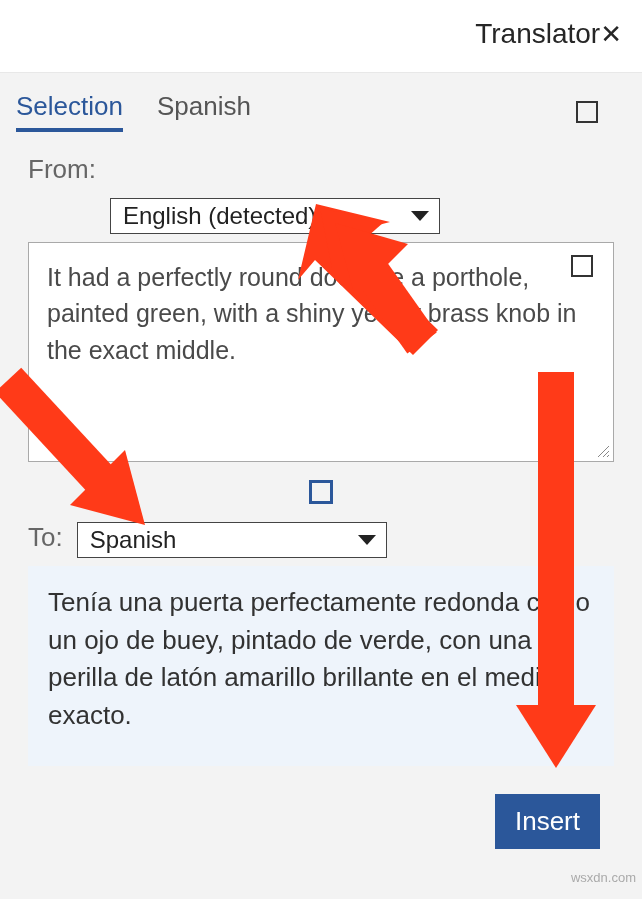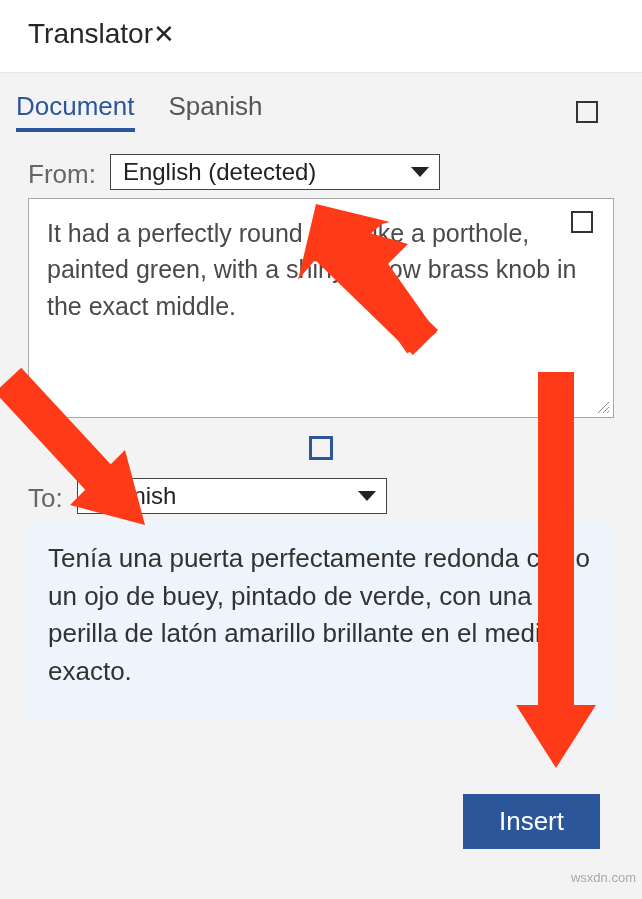--- a/index.html
+++ b/index.html
@@ -17,21 +17,21 @@
     }
     .panel {
       background: #f3f3f3;
       width: 100%;
       height: 100%;
       position: relative;
     }
     .header {
       background: #ffffff;
       display: flex;
-      justify-content: flex-start;
+      justify-content: flex-end;
       align-items: center;
       padding: 18px 20px 22px 28px;
       border-bottom: 1px solid #e8e8e8;
     }
     .header-title {
       font-size: 28px;
       font-weight: 400;
       color: #262626;
     }
     .close-icon {
@@ -65,21 +65,21 @@
       height: 22px;
       border: 2px solid #333;
       margin-left: auto;
       margin-right: 28px;
     }
     .content {
       padding: 14px 28px 0 28px;
     }
     .row {
       display: flex;
-      align-items: flex-end;
+      align-items: flex-start;
       gap: 14px;
       margin-bottom: 8px;
     }
     .label {
       font-size: 26px;
       color: #666;
     }
     .select {
       display: flex;
       align-items: center;
@@ -90,21 +90,21 @@
       font-size: 24px;
       color: #222;
       cursor: pointer;
     }
     .select .caret {
       border-left: 9px solid transparent;
       border-right: 9px solid transparent;
       border-top: 10px solid #222;
       margin-left: 10px;
     }
-    .select-from { width: 330px; }
+    .select-from { width: 330px; margin-top: 44px; }
     .select-to { width: 310px; }
     .source-box {
       background: #ffffff;
       border: 1px solid #a9a9a9;
       padding: 16px 18px;
       min-height: 220px;
       position: relative;
       font-size: 25px;
       color: #4a4a4a;
       line-height: 1.45;
@@ -141,21 +141,21 @@
       min-height: 200px;
     }
     .insert-btn {
       position: absolute;
       right: 42px;
       bottom: 50px;
       background: #2b579a;
       color: #fff;
       font-size: 26px;
       border: none;
-      padding: 12px 36px;
+      padding: 12px 20px;
       cursor: pointer;
     }
     .watermark {
       position: absolute;
       right: 6px;
       bottom: 14px;
       font-size: 13px;
       color: #aaa;
       font-family: Arial, sans-serif;
     }
@@ -175,21 +175,21 @@
 
 <div class="panel">
 
   <div class="header">
     <div class="header-title">Translator</div>
     <div class="close-icon">✕</div>
   </div>
 
   <div class="tabs-row">
     <div class="tabs">
-      <div class="tab active">Document</div>
+      <div class="tab active">Selection</div>
       <div class="tab">Spanish</div>
     </div>
     <div class="sq-small"></div>
   </div>
 
   <div class="content">
 
     <div class="row">
       <div class="label">From:</div>
       <div class="select select-from">

